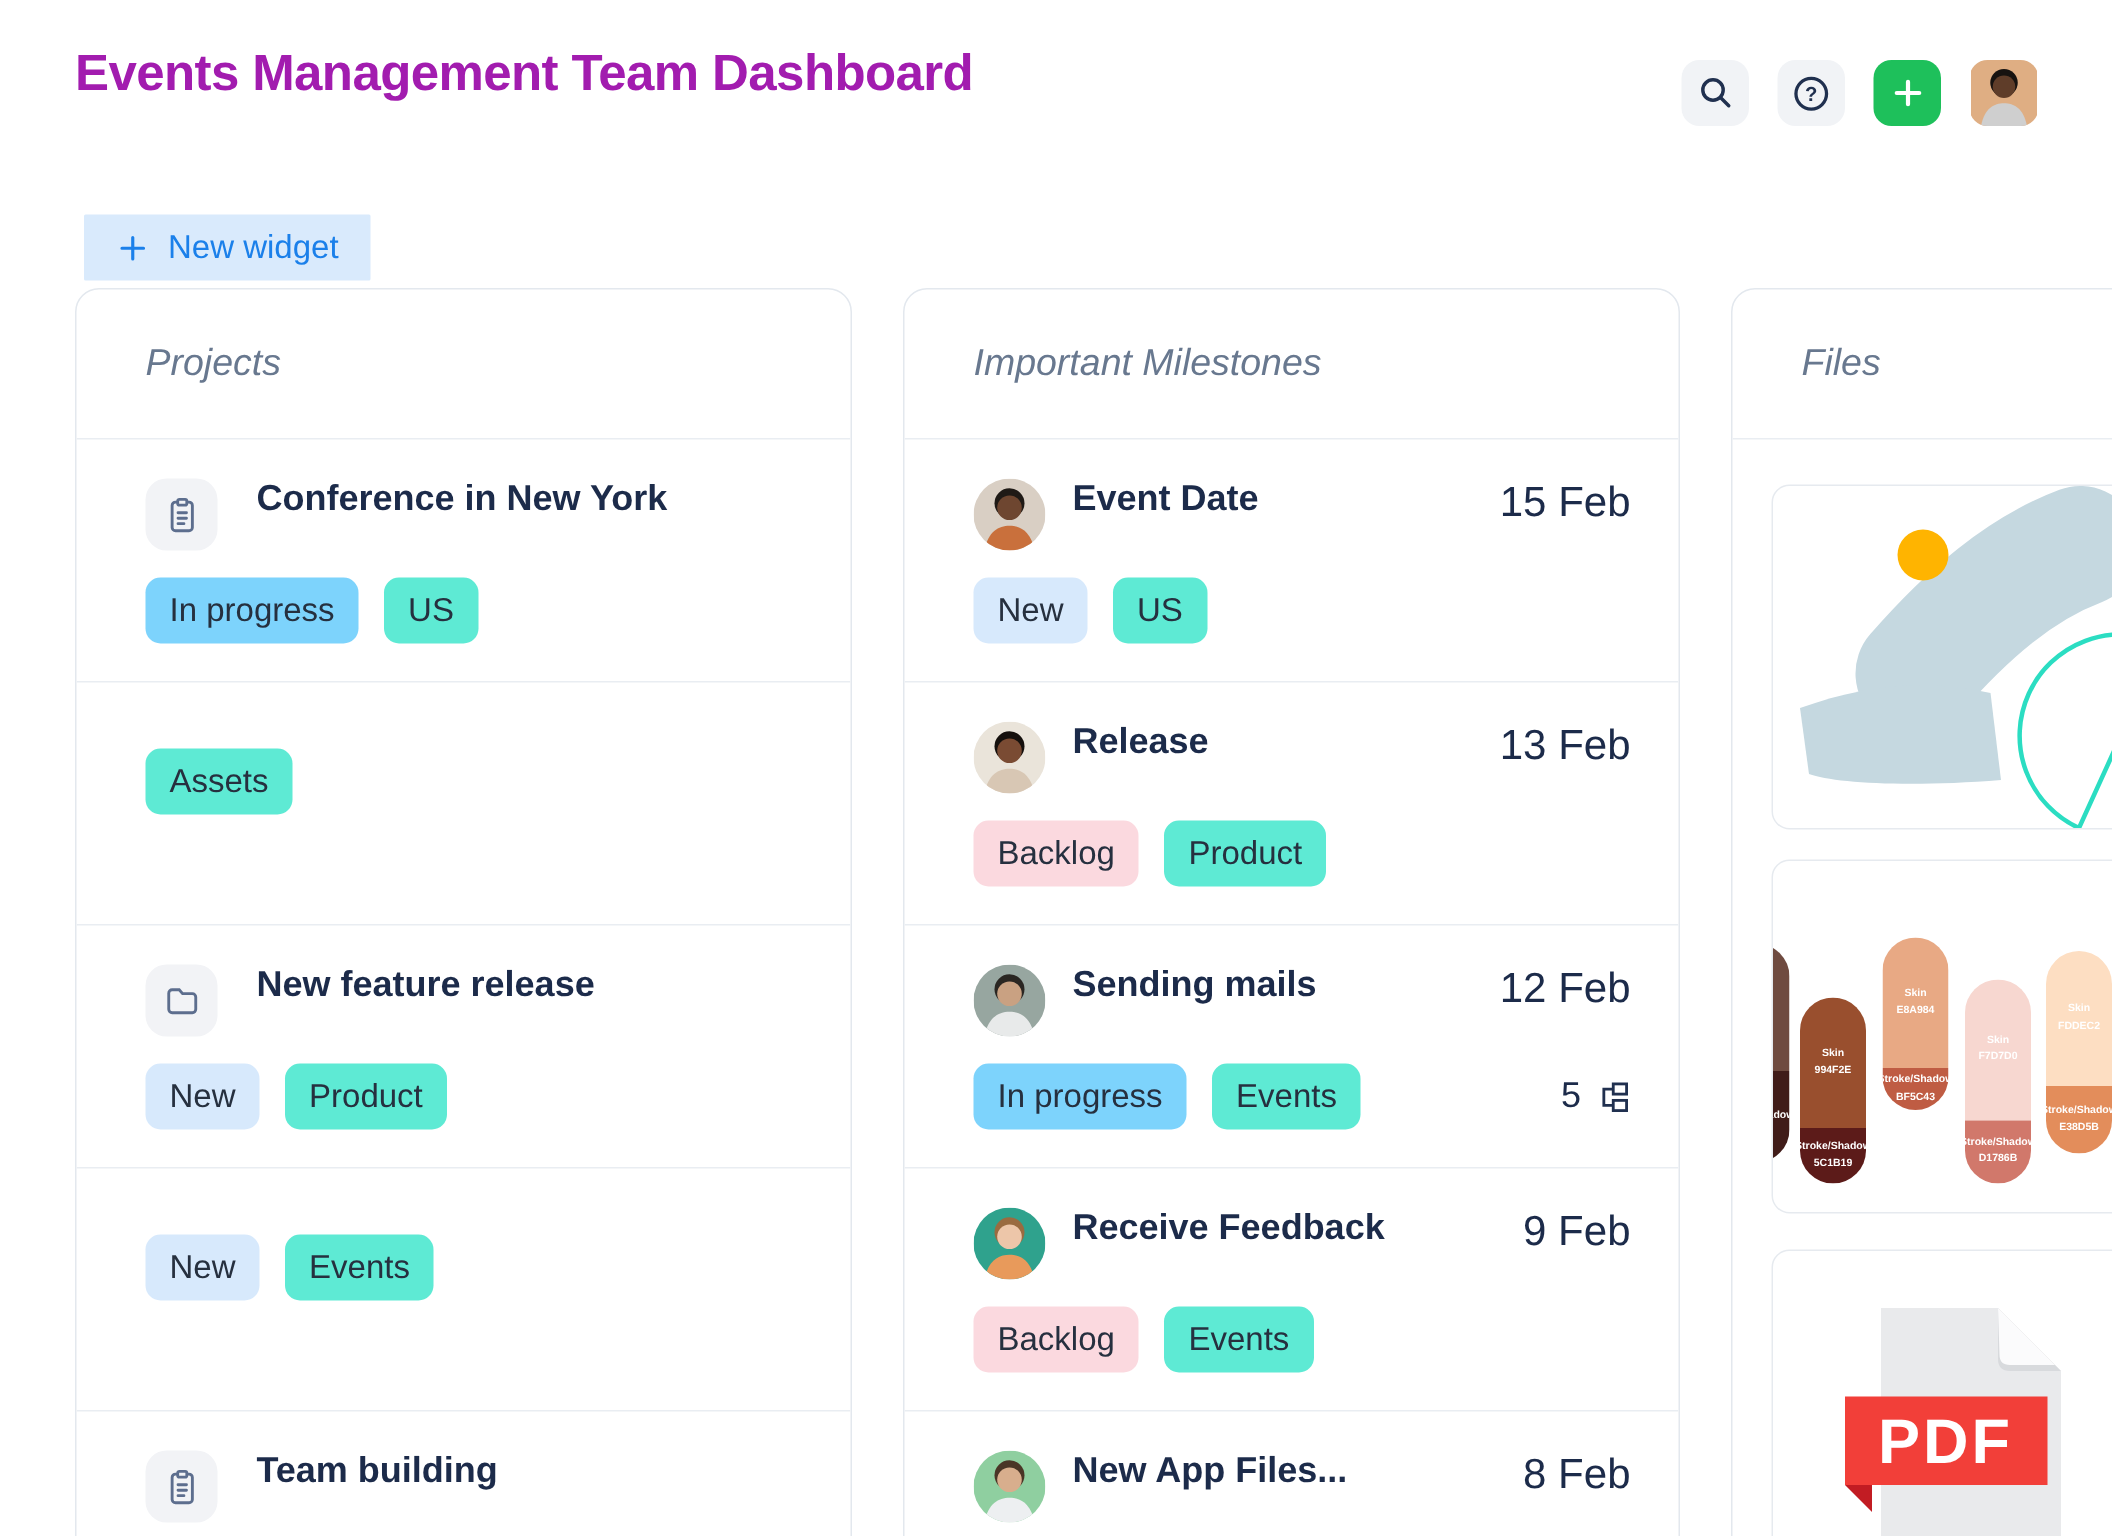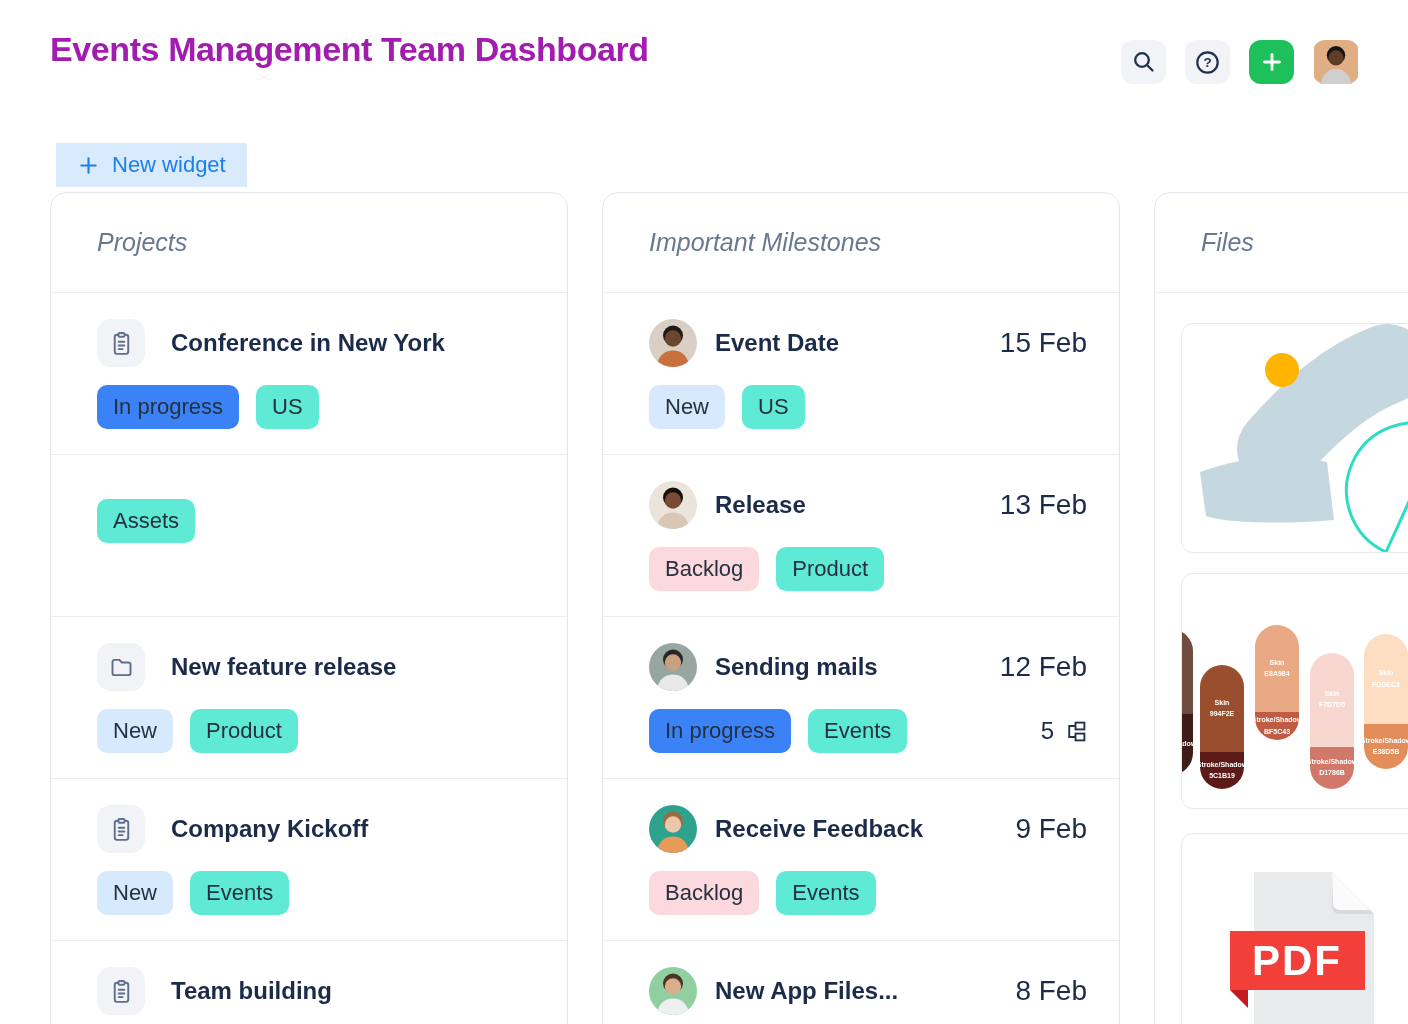--- a/index.html
+++ b/index.html
@@ -37,35 +37,35 @@
   .card.files      { left:1154px; width:330px; height:1000px; }
   .card-header {
     height:100px; display:flex; align-items:center; padding:0 46px;
     font-size:25px; color:#68788F; border-bottom:1px solid #E9EDF2;font-style:italic;
   }
   .row {
     position:relative; height:162px; padding:26px 32px 0 46px;
     border-bottom:1px solid #E9EDF2; cursor:pointer;
   }
   .row.last { height:132px; border-bottom:none; }
-  .row-main { display:flex; align-items:center; }
+  .row-main { display:flex; align-items:flex-start; }
   .chip {
     width:48px; height:48px; flex:none; border-radius:14px; background:#F2F3F6;
     display:flex; align-items:center; justify-content:center; margin-right:26px;
   }
   .item-title { font-size:24px; font-weight:700; color:#1C2B4A; white-space:nowrap; }
   .avatar { width:48px; height:48px; flex:none; border-radius:50%; overflow:hidden; margin-right:18px; }
   .avatar svg { display:block; width:48px; height:48px; }
   .date { margin-left:auto; font-size:28px; color:#1C2B4A; padding-left:10px; }
   .tagline { display:flex; align-items:center; gap:17px; margin-top:18px; }
   .tag {
     height:44px; line-height:44px; padding:0 16px; border-radius:10px;
     font-size:22px; color:#26303F; white-space:nowrap;
   }
-  .tag.yellow { background:#3b82f6; }
+  .tag.yellow { background:#7dd3fc; }
   .tag.blue   { background:#D7E9FC; }
   .tag.pink   { background:#FBD9DF; }
   .tag.gray   { background:#5eead4; }
   .subcount { margin-left:auto; display:flex; align-items:center; gap:10px; font-size:24px; color:#1C2B4A; }
   
   .files-body { padding:30px 0 0 26px; }
   .thumb {
     position:relative; width:300px; background:#fff;
     border:1px solid #E6EAEF; border-radius:12px; overflow:hidden; cursor:pointer;
   }
@@ -163,30 +163,20 @@
         </span>
         <span class="item-title">New feature release</span>
       </div>
       <div class="tagline">
         <span class="tag blue">New</span>
         <span class="tag gray">Product</span>
       </div>
     </div>
 
     <div class="row">
-      <div class="row-main">
-        <span class="chip">
-          <svg width="27" height="27" viewBox="0 0 24 24" fill="none" stroke="#5D6E8E" stroke-width="1.7">
-            <rect x="6" y="4.2" width="12" height="17" rx="2"></rect>
-            <rect x="9.3" y="2.6" width="5.4" height="3.4" rx="1" fill="#F2F3F6"></rect>
-            <path d="M9.5 10.5h5M9.5 13.8h5M9.5 17h3.5" stroke-linecap="round"></path>
-          </svg>
-        </span>
-        <span class="item-title">Company Kickoff</span>
-      </div>
       <div class="tagline">
         <span class="tag blue">New</span>
         <span class="tag gray">Events</span>
       </div>
     </div>
 
     <div class="row last">
       <div class="row-main">
         <span class="chip">
           <svg width="27" height="27" viewBox="0 0 24 24" fill="none" stroke="#5D6E8E" stroke-width="1.7">

